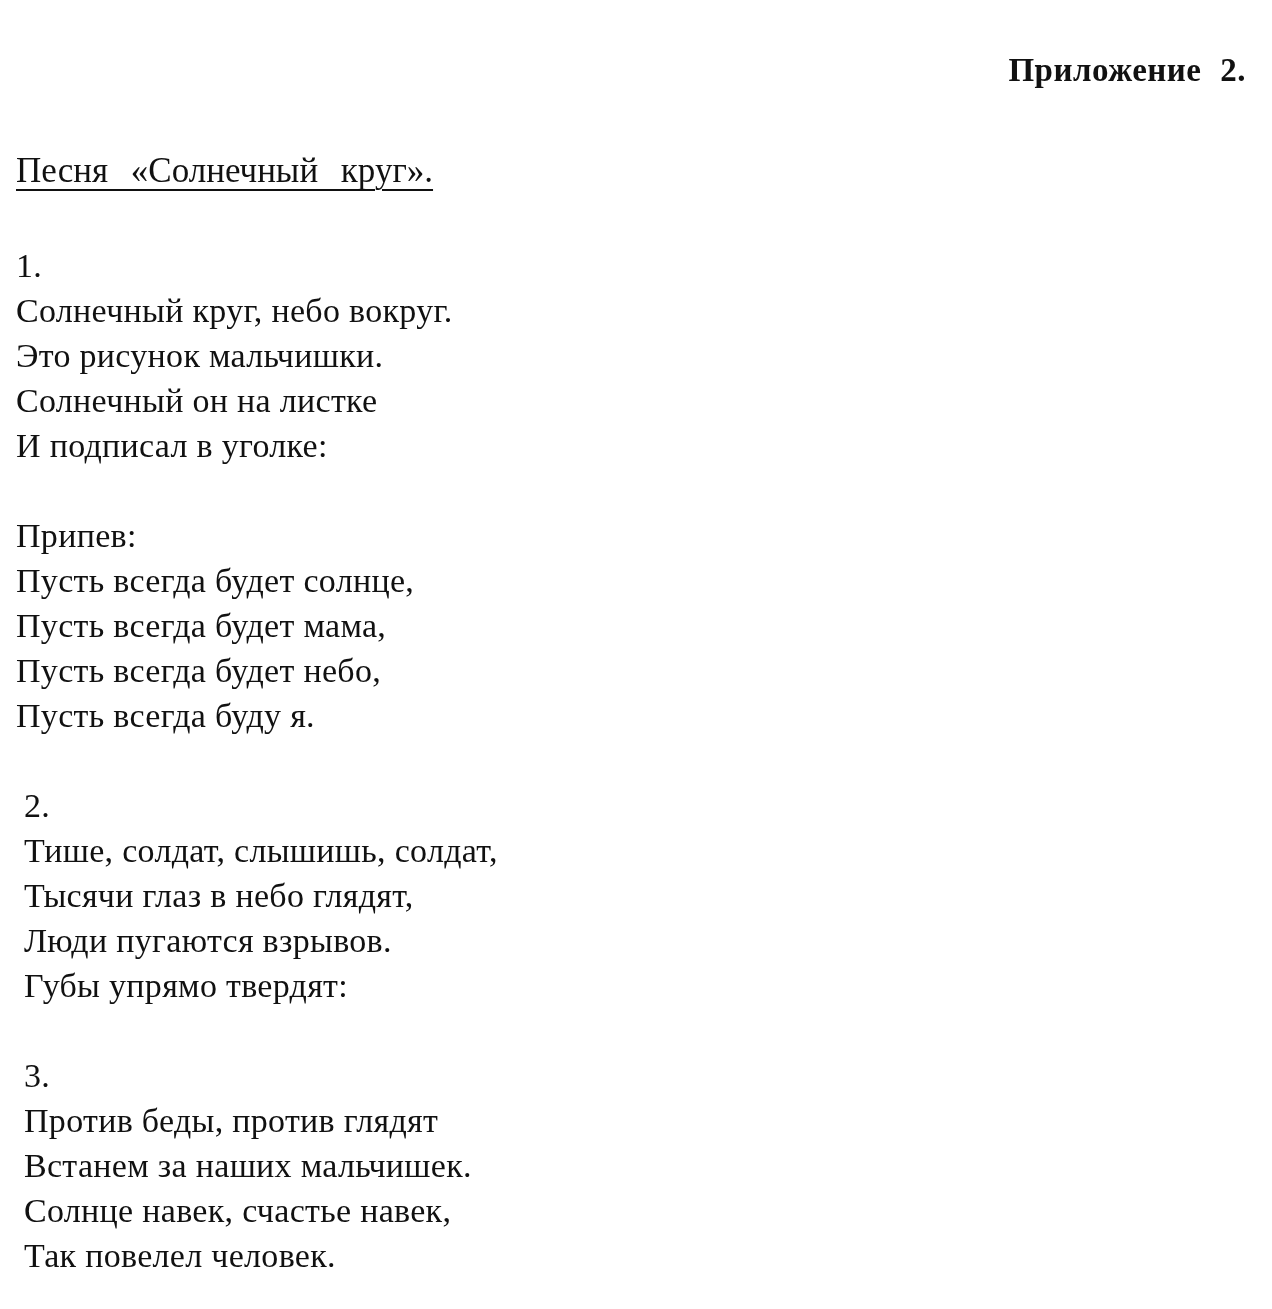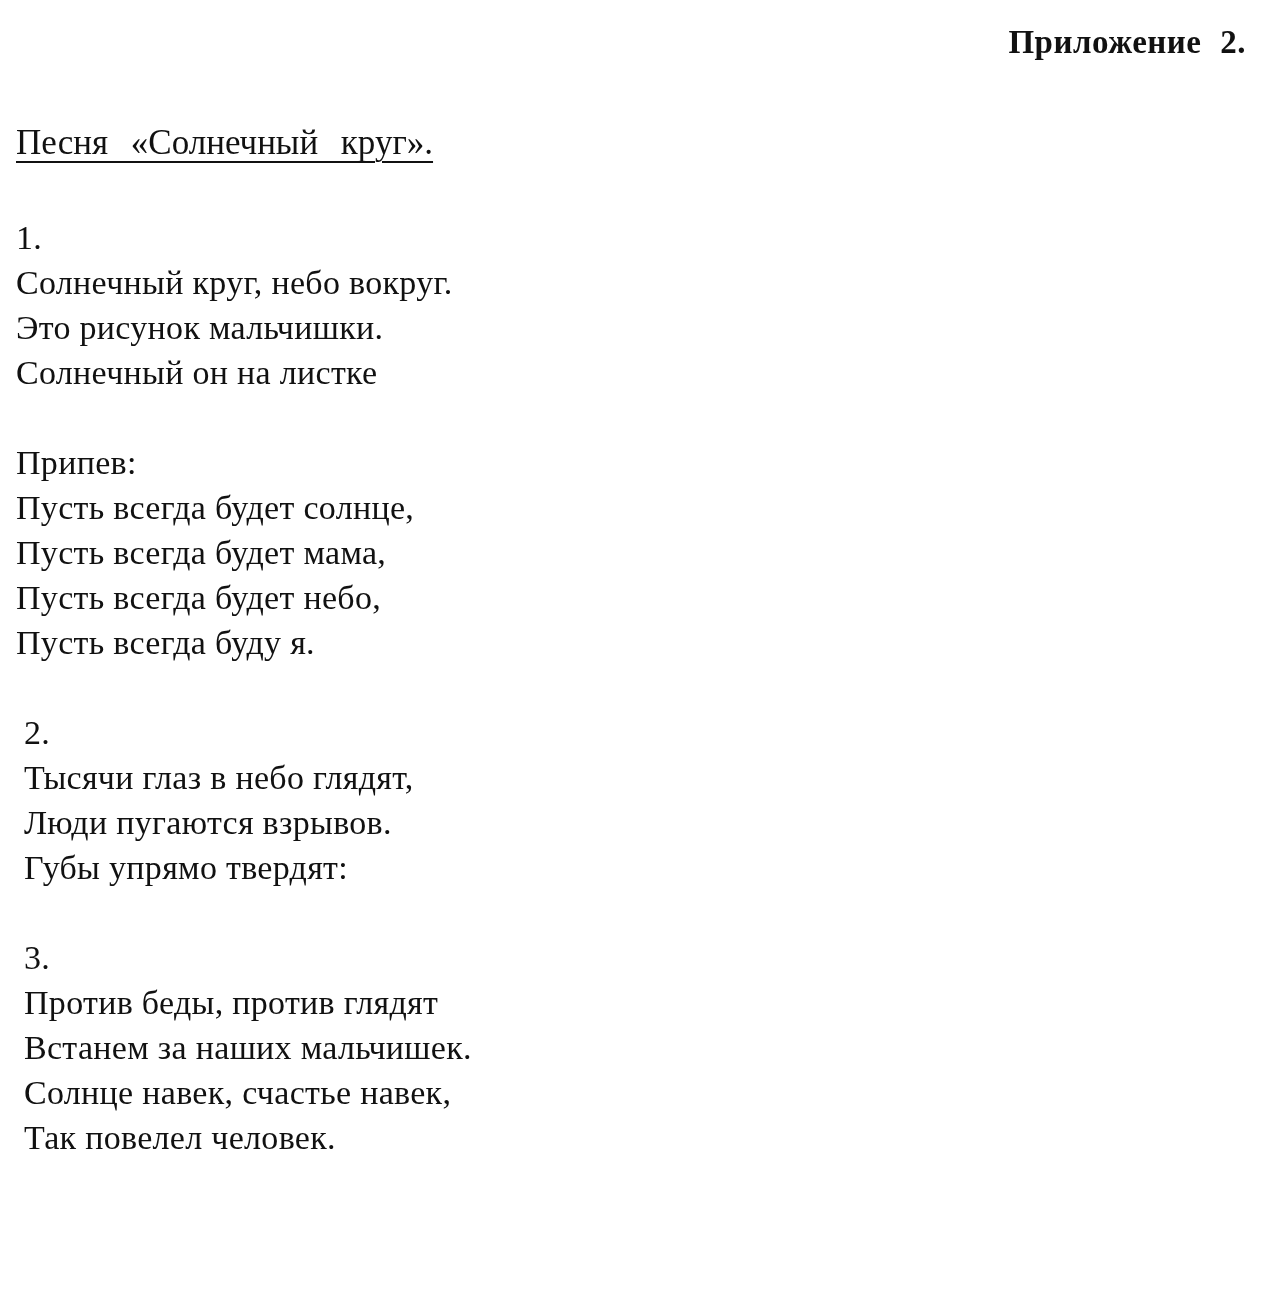--- a/index.html
+++ b/index.html
@@ -13,21 +13,21 @@
     overflow: hidden;
     font-family: "Liberation Serif", "DejaVu Serif", serif;
     color: #111111;
     -webkit-font-smoothing: antialiased;
   }
   .page {
     position: relative;
     width: 100%;
     height: 100%;
     box-sizing: border-box;
-    padding: 22px 26px 20px 16px;
+    padding: 50px 26px 20px 16px;
   }
   .appendix {
     text-align: right;
     font-weight: bold;
     font-size: 33px;
     line-height: 40px;
     word-spacing: 10px;
     letter-spacing: 0.5px;
   }
   .title {
@@ -62,32 +62,34 @@
 
   <div class="appendix">Приложение 2.</div>
 
   <div class="title">Песня «Солнечный круг».</div>
 
   <section class="stanza">
     <div class="line">1.</div>
     <div class="line">Солнечный круг, небо вокруг.</div>
     <div class="line">Это рисунок мальчишки.</div>
     <div class="line">Солнечный он на листке</div>
+    <div class="line">И подписал в уголке:</div>
   </section>
 
   <section class="stanza">
     <div class="line">Припев:</div>
     <div class="line">Пусть всегда будет солнце,</div>
     <div class="line">Пусть всегда будет мама,</div>
     <div class="line">Пусть всегда будет небо,</div>
     <div class="line">Пусть всегда буду я.</div>
   </section>
 
   <section class="stanza indent">
     <div class="line">2.</div>
+    <div class="line">Тише, солдат, слышишь, солдат,</div>
     <div class="line">Тысячи глаз в небо глядят,</div>
     <div class="line">Люди пугаются взрывов.</div>
     <div class="line">Губы упрямо твердят:</div>
   </section>
 
   <section class="stanza indent">
     <div class="line">3.</div>
     <div class="line">Против беды, против глядят</div>
     <div class="line">Встанем за наших мальчишек.</div>
     <div class="line">Солнце навек, счастье навек,</div>

